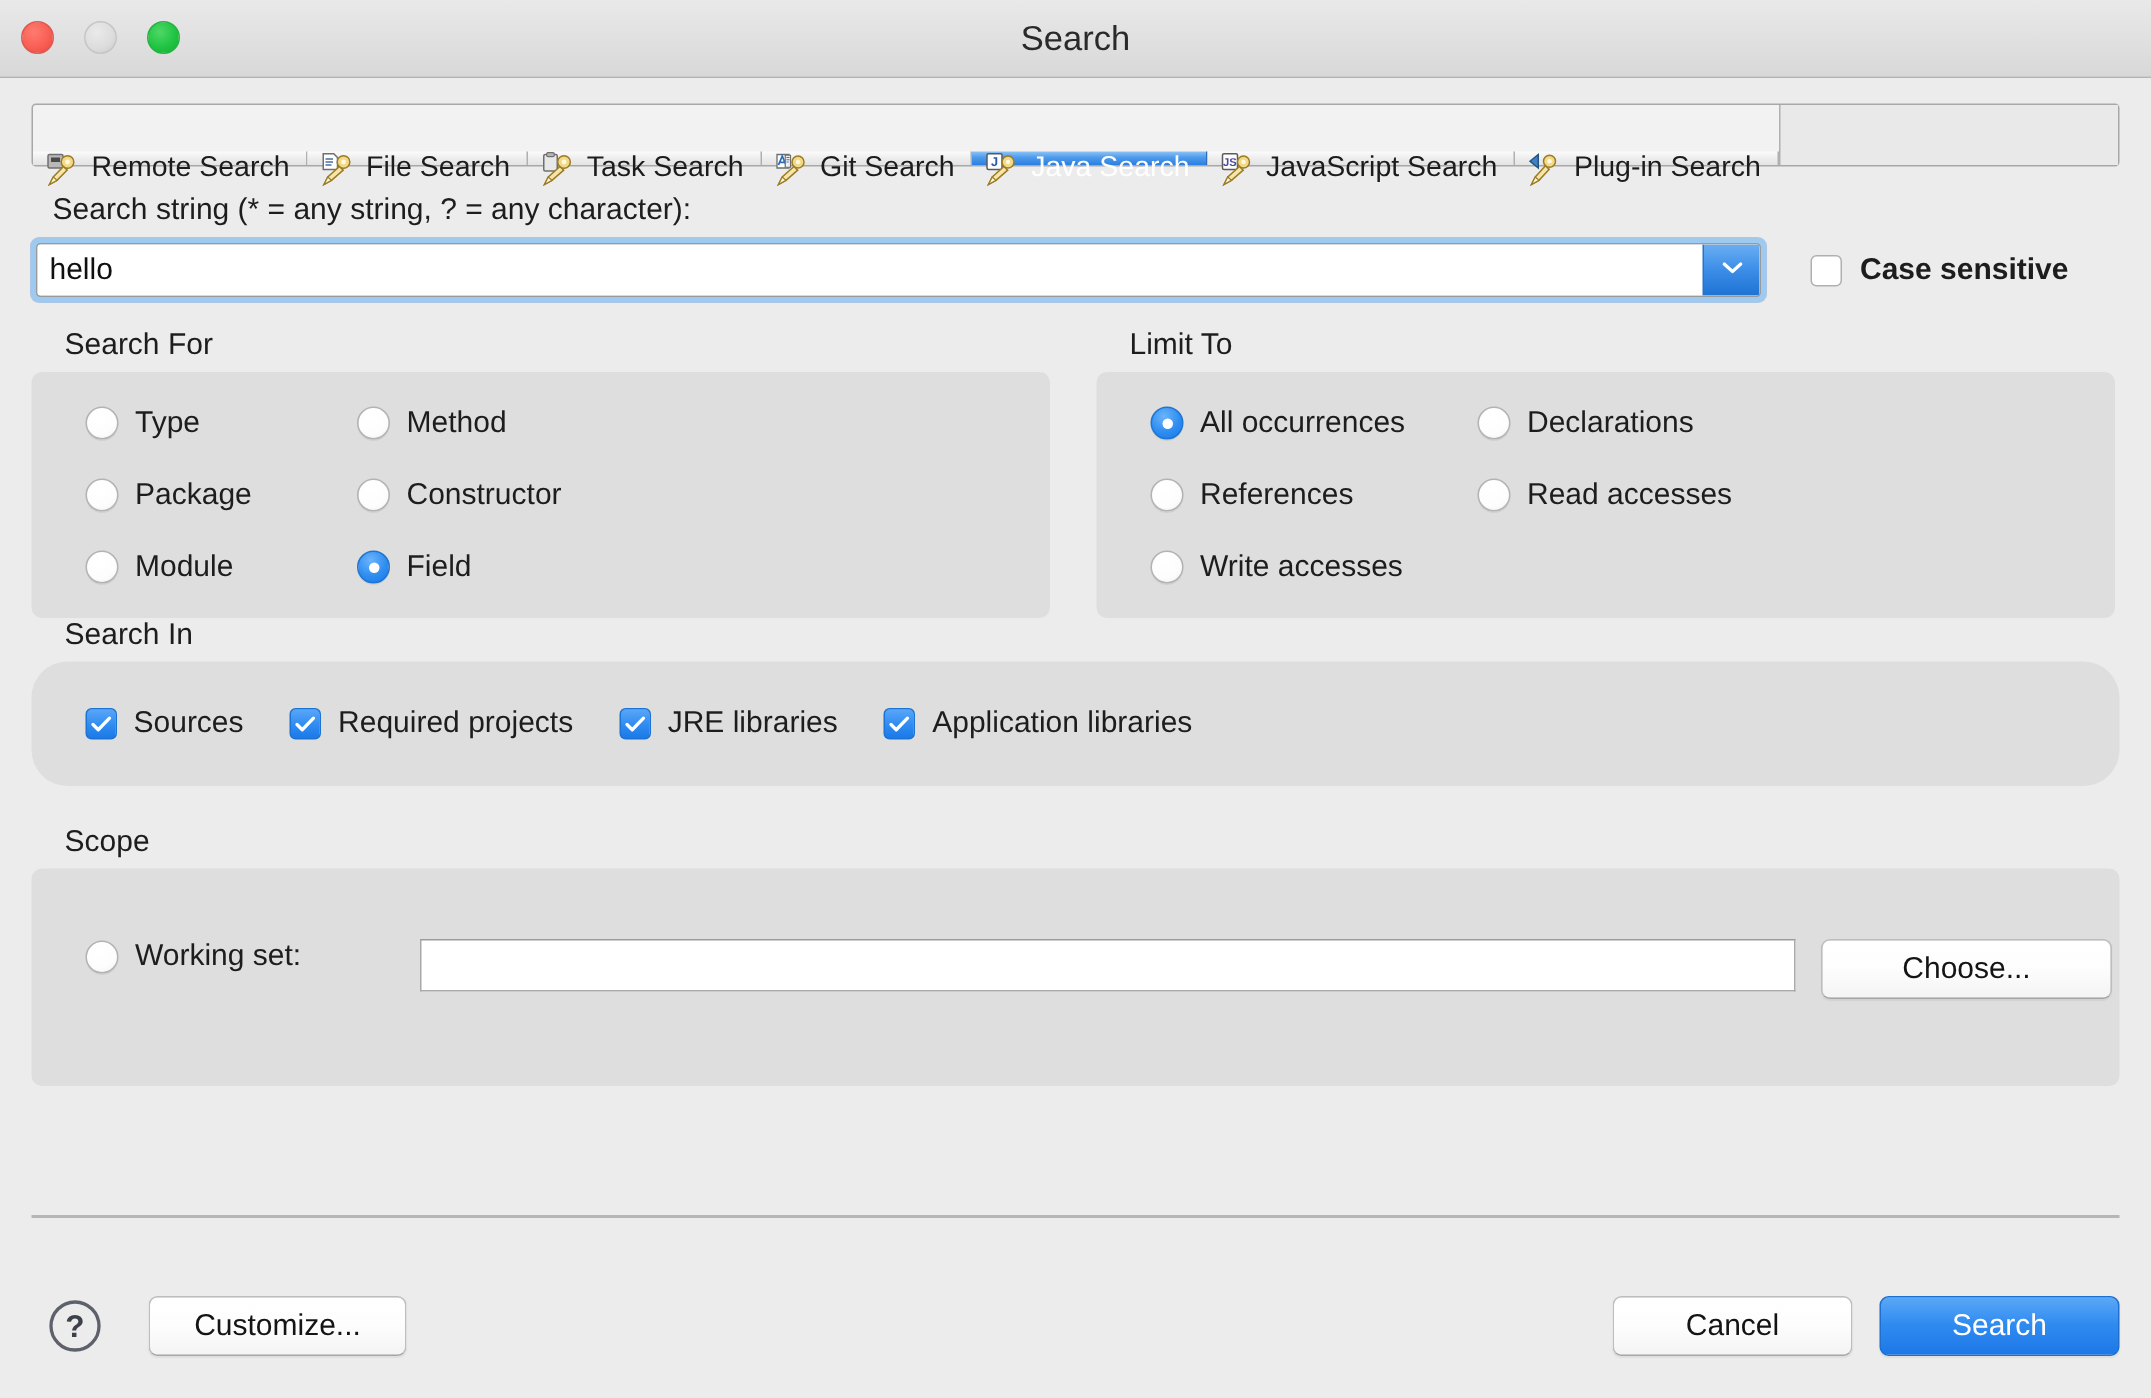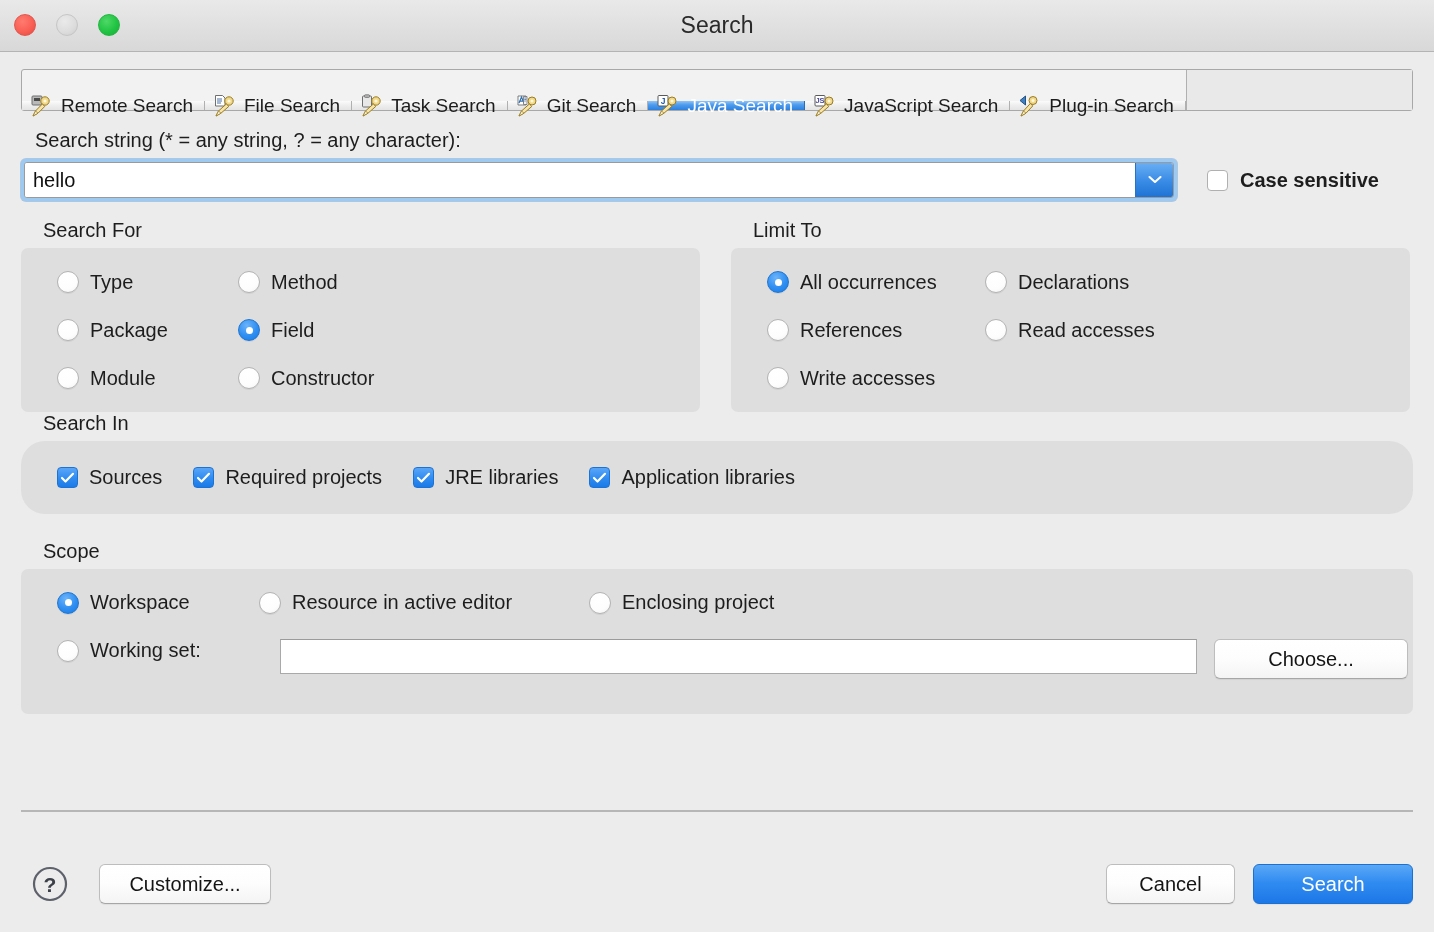--- a/index.html
+++ b/index.html
@@ -51,21 +51,21 @@
     border-radius: 3px;
     background: #f2f2f2;
   }
   #tabstrip {
     display: flex;
     height: 100%;
     align-items: stretch;
   }
   .tab {
     display: flex;
-    align-items: center;
+    align-items: flex-start;
     gap: 7px;
     padding: 0 11px 0 8px;
     border-right: 1px solid #b0b0b0;
     background: linear-gradient(to bottom, #fbfbfb 0%, #ededed 52%, #e4e4e4 100%);
     font-size: 19px;
     color: #1c1c1c;
     white-space: nowrap;
     cursor: default;
     position: relative;
     margin-top: 31px;
@@ -227,21 +227,21 @@
     grid-auto-flow: column;
     row-gap: 24px;
     height: 100%;
     align-content: center;
   }
   #searchfor-box .optgrid-2 { grid-template-columns: 181px auto; }
   #limitto-box  .optgrid-2 { grid-template-columns: 218px auto; }
 
   #searchin-wrap { }
   #searchin-box {
-    height: 73px;
+    height: 83px;
     display: flex;
     align-items: center;
     padding-left: 36px;
     gap: 31px;
     border-radius: 24px;
   }
 
   #scope-wrap { margin-top: 26px; }
   #scope-box {
     padding: 22px 0 22px 36px;
@@ -313,21 +313,21 @@
     margin-left: 10px;
     flex: 0 0 38px;
     cursor: default;
   }
   #customize-btn {
     margin-left: 30px;
     width: 172px;
     height: 40px;
   }
   #btn-spacer { flex: 1 1 auto; }
-  #cancel-btn { width: 129px; height: 40px; margin-right: 18px; }
+  #cancel-btn { width: 160px; height: 40px; margin-right: 18px; }
   #search-btn { width: 160px; height: 40px; }
 </style>
 </head>
 <body>
 
 <div id="titlebar">
   <div id="traffic">
     <span class="light close"></span>
     <span class="light min"></span>
     <span class="light max"></span>
@@ -483,26 +483,26 @@
           </div>
           <div class="opt">
             <span class="radio"></span>
             <span>Module</span>
           </div>
           <div class="opt">
             <span class="radio"></span>
             <span>Method</span>
           </div>
           <div class="opt">
+            <span class="radio"></span>
+            <span>Constructor</span>
+          </div>
+          <div class="opt">
             <span class="radio on"></span>
             <span>Field</span>
-          </div>
-          <div class="opt">
-            <span class="radio"></span>
-            <span>Constructor</span>
           </div>
         </div>
       </div>
     </div>
 
     <div id="lt-col">
       <div class="group-title">Limit To</div>
       <div class="group-box" id="limitto-box">
         <div class="optgrid-2">
           <div class="opt">
@@ -565,34 +565,20 @@
             </svg>
         </span>
         <span>Application libraries</span>
       </div>
     </div>
   </div>
 
   <div id="scope-wrap">
     <div class="group-title">Scope</div>
     <div class="group-box" id="scope-box">
-      <div id="scope-row1">
-        <div class="opt">
-          <span class="radio on"></span>
-          <span>Workspace</span>
-        </div>
-        <div class="opt">
-          <span class="radio"></span>
-          <span>Resource in active editor</span>
-        </div>
-        <div class="opt">
-          <span class="radio"></span>
-          <span>Enclosing project</span>
-        </div>
-      </div>
       <div id="scope-row2">
         <div class="opt">
           <span class="radio"></span>
           <span>Working set:</span>
         </div>
         <input id="workingset-input" type="text" value="" style="">
         <button class="btn" id="choose-btn">Choose...</button>
       </div>
     </div>
   </div>

